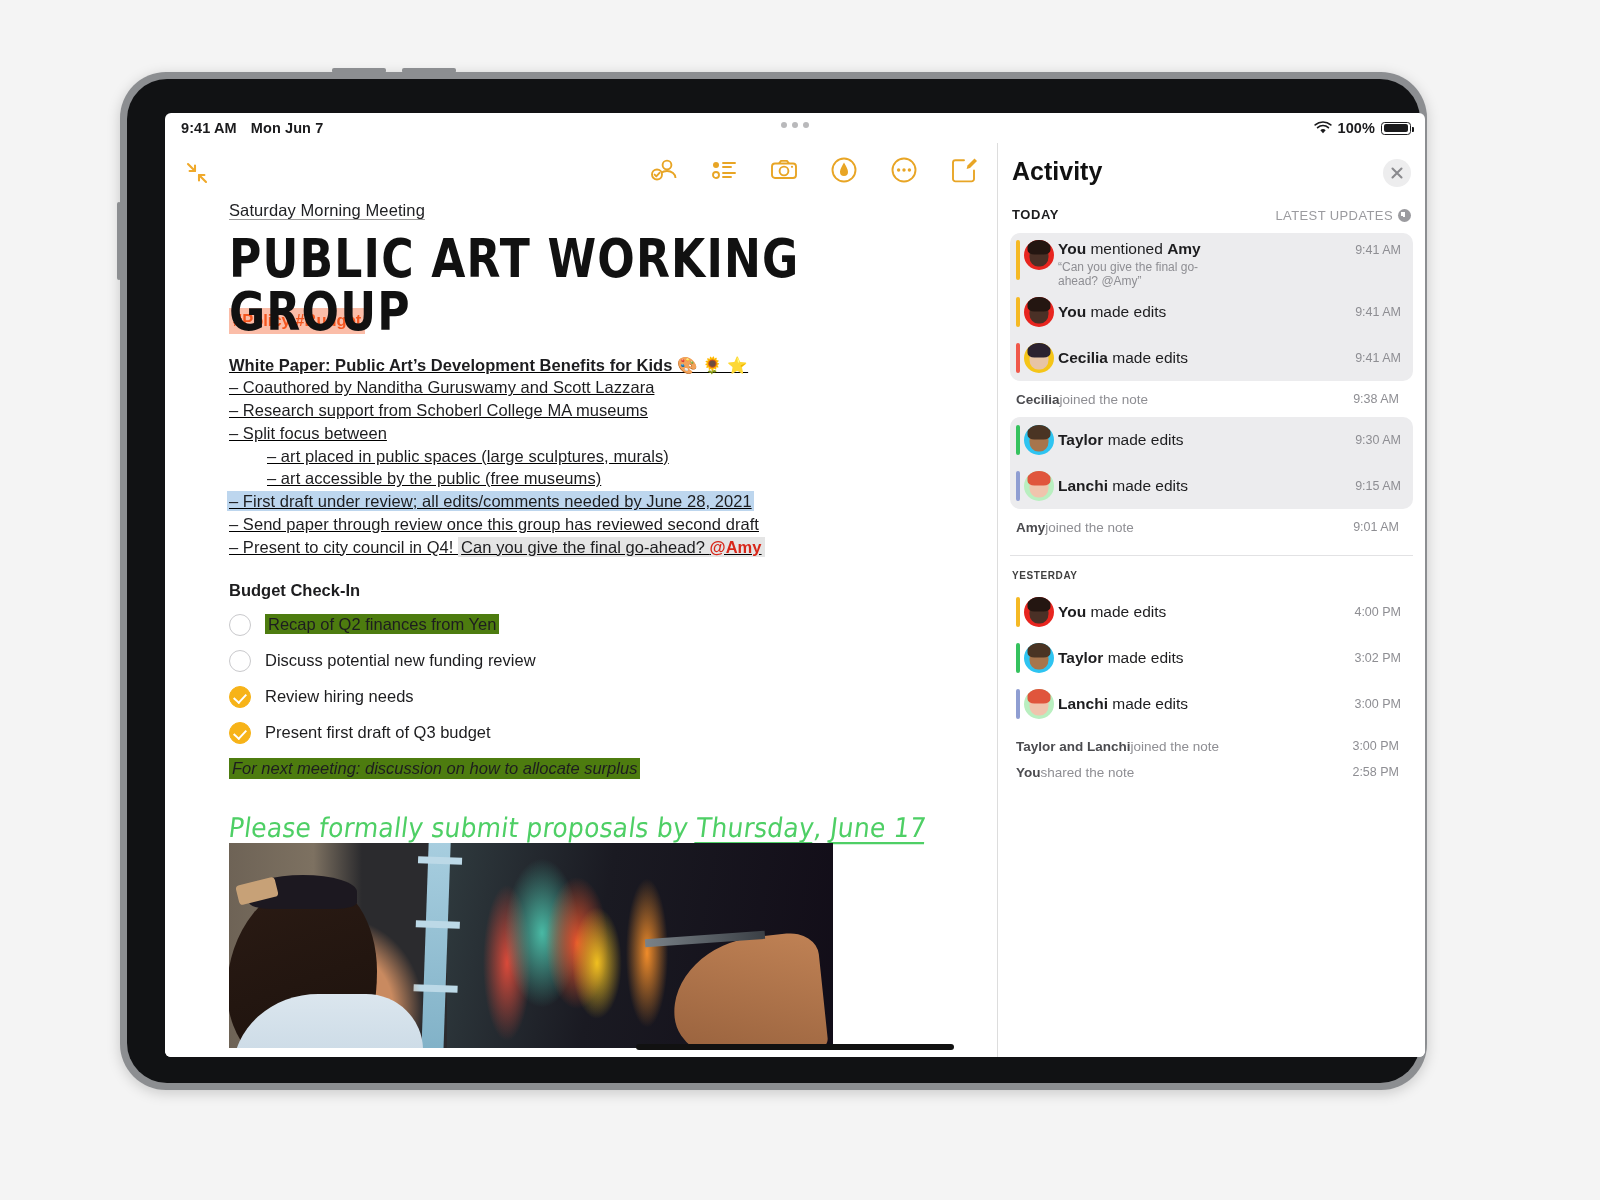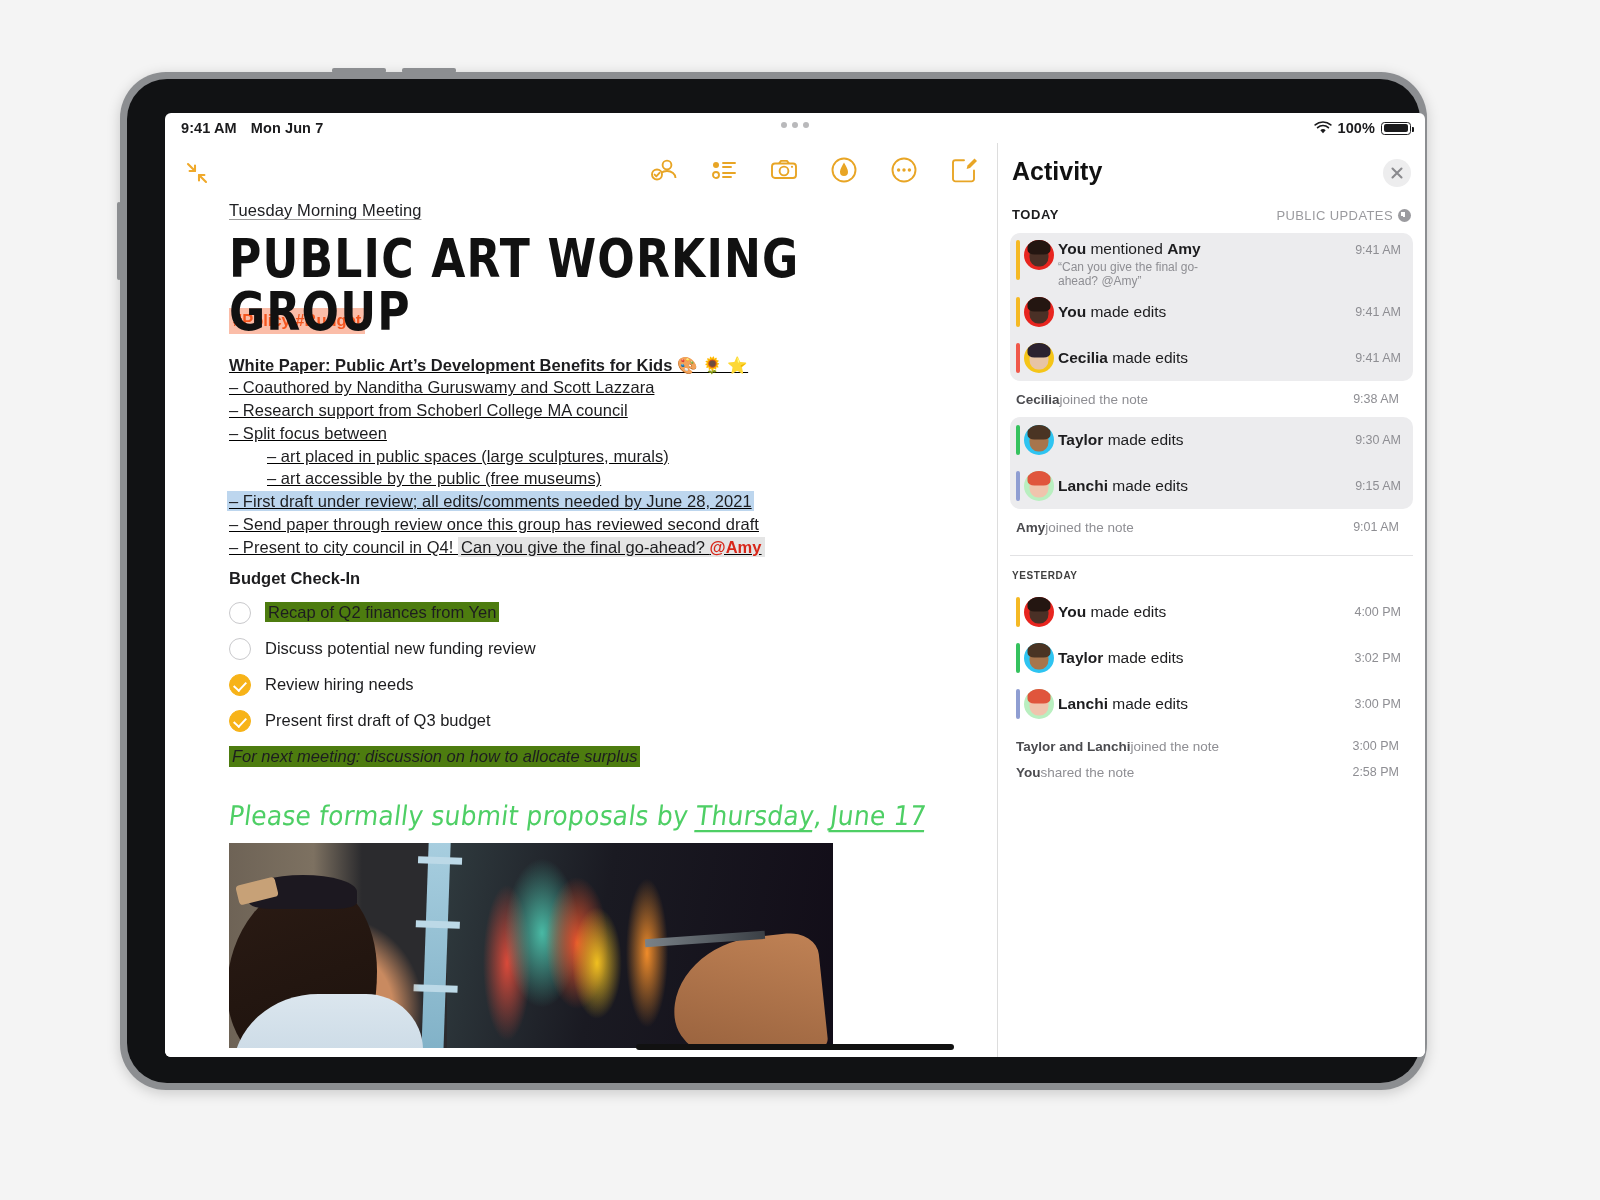--- a/index.html
+++ b/index.html
@@ -123,21 +123,21 @@
     letter-spacing: .05px;
   }
   #para-white { margin-top: 20px; text-decoration: underline; }
   #para-white .hdr { font-weight: bold; }
   .indent1 { padding-left: 38px; }
   .hl-blue { background: #bdd6ee; padding: 1px 2px; margin-left:-2px; }
   .hl-yellow { background: #e5e5e5; padding: 1px 3px; }
   .hl-green { background: #4d7c0f; padding: 1px 3px; }
   .mention { color: #d8271a; font-weight: bold; }
 
-  #budget-head { margin-top: 10px; font-weight: bold; font-size: 16.5px; color:#1d1d1f;}
+  #budget-head { margin-top: 22px; font-weight: bold; font-size: 16.5px; color:#1d1d1f;}
 
   .check-row { display: flex; align-items: center; gap: 14px; margin-top: 14px; }
   .check-row:first-of-type { margin-top: 12px; }
   .cbox { width: 22px; height: 22px; border-radius: 50%; border: 1.8px solid #c9c9cc;
           flex: 0 0 22px; position: relative; }
   .cbox.done { background: #f7b318; border-color: #f7b318; }
   .cbox.done::after {
     content:""; position:absolute; left:6px; top:4.5px; width:6px; height:10px;
     border: solid #fff; border-width: 0 2.2px 2.2px 0; transform: rotate(43deg);
   }
@@ -363,29 +363,29 @@
             <span class="tool">
               <svg viewBox="0 0 30 30">
                 <path d="M25 15.5 V24 a2.4 2.4 0 0 1 -2.4 2.4 H6.4 A2.4 2.4 0 0 1 4 24 V7.6 A2.4 2.4 0 0 1 6.4 5.2 H15" stroke="#e8a525" stroke-width="1.9" fill="none" stroke-linecap="round"></path>
                 <path d="M18.5 10.5 L25.5 3.5 L28 6 L21 13 L17.6 13.9 Z" fill="#e8a525"></path>
               </svg>
             </span>
           </div>
         </div>
 
         <div id="note-body">
-          <div id="note-subtitle">Tuesday Morning Meeting</div>
+          <div id="note-subtitle">Saturday Morning Meeting</div>
           <div id="note-title">PUBLIC ART WORKING GROUP</div>
 
           <div><span id="tags">#Policy #Budget</span></div>
 
           <div id="para-white">
             <div class="body-line hdr">White Paper: Public Art’s Development Benefits for Kids 🎨 🌻 ⭐</div>
             <div class="body-line">– Coauthored by Nanditha Guruswamy and Scott Lazzara</div>
-            <div class="body-line">– Research support from Schoberl College MA council</div>
+            <div class="body-line">– Research support from Schoberl College MA museums</div>
             <div class="body-line">– Split focus between</div>
             <div class="body-line indent1">– art placed in public spaces (large sculptures, murals)</div>
             <div class="body-line indent1">– art accessible by the public (free museums)</div>
             <div class="body-line">
               <span class="hl-blue">– First draft under review; all edits/comments needed by June 28, 2021</span>
             </div>
             <div class="body-line">– Send paper through review once this group has reviewed second draft</div>
             <div class="body-line"><span>– Present to city council in Q4! </span><span class="hl-yellow"><span>Can you give the final go-ahead? </span><span class="mention">@Amy</span></span></div>
           </div>
 
@@ -443,21 +443,21 @@
           <div id="act-close">
             <svg viewBox="0 0 28 28">
               <path d="M9.5 9.5 L18.5 18.5 M18.5 9.5 L9.5 18.5" stroke="#8a8a8e" stroke-width="2.1" stroke-linecap="round"></path>
             </svg>
           </div>
         </div>
 
         <div id="act-subhead">
           <div id="act-today">TODAY</div>
           <div id="act-latest">
-            <span>PUBLIC UPDATES</span>
+            <span>LATEST UPDATES</span>
             <span class="info-dot"></span>
           </div>
         </div>
 
         <div class="act-group shaded">
 
           <div class="act-row tall">
             <span class="bar" style="background:#f5b924"></span>
             <span class="avatar" style="background:#e8251f">
               <span class="face" style="background:#4a3026"></span>

